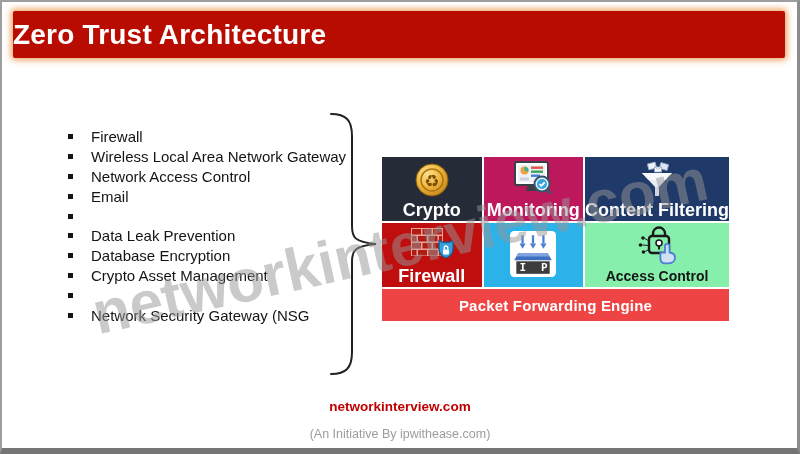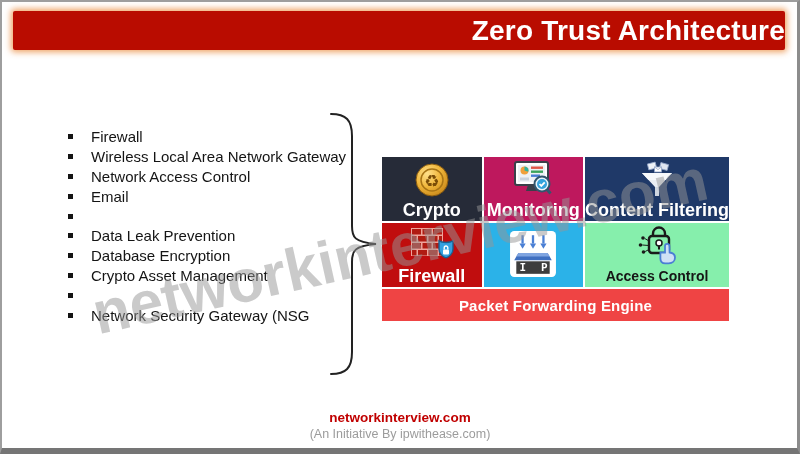--- a/index.html
+++ b/index.html
@@ -7,24 +7,24 @@
     width:800px;height:454px;position:relative;background:#ffffff;
     font-family:"Liberation Sans","DejaVu Sans",sans-serif;overflow:hidden;
   }
   .page-frame{
     position:absolute;inset:0;border:2px solid #9e9e9e;
     border-right:3px solid #8c8c8c;border-bottom:6px solid #757575;
     pointer-events:none;z-index:20;
   }
   
   .header{
-    position:absolute;left:13px;top:11px;width:772px;height:39px;
+    position:absolute;left:13px;top:11px;width:772px;height:47px;
     background:#b90c00;border-radius:2px;
     box-shadow:0 0 6px 2px rgba(235,145,70,0.85);
-    display:flex;align-items:center;justify-content:flex-end;z-index:8;
+    display:flex;align-items:center;justify-content:flex-start;z-index:8;
   }
   .header-title{color:#ffffff;font-size:28px;font-weight:bold;letter-spacing:.2px;}
   
   .checklist{position:absolute;left:68px;top:127px;z-index:4;}
   .check-item{display:flex;align-items:center;height:19.8px;font-size:15px;color:#141414;}
   .bullet{width:5px;height:5px;background:#141414;margin-right:18px;flex:none;}
   
   .brace{position:absolute;left:316px;top:106px;z-index:4;}
   
   .engine{
@@ -43,21 +43,21 @@
   }
   
   .watermark{
     position:absolute;left:0;top:212px;width:100%;text-align:center;
     font-size:60px;font-weight:bold;color:rgba(150,150,150,0.5);
     transform:rotate(-12.5deg);white-space:nowrap;pointer-events:none;z-index:6;
   }
   
   .footer{position:absolute;left:0;bottom:13px;width:100%;text-align:center;z-index:8;}
   .footer-site{color:#c00000;font-weight:bold;font-size:13.5px;}
-  .footer-tagline{color:#9c9c9c;font-size:12.5px;margin-top:2px;}
+  .footer-tagline{color:#9c9c9c;font-size:12.5px;margin-top:13px;}
 </style>
 </head>
 <body>
 
 <div class="page-frame"></div>
 
 <div class="header">
   <div class="header-title">Zero Trust Architecture</div>
 </div>
 

